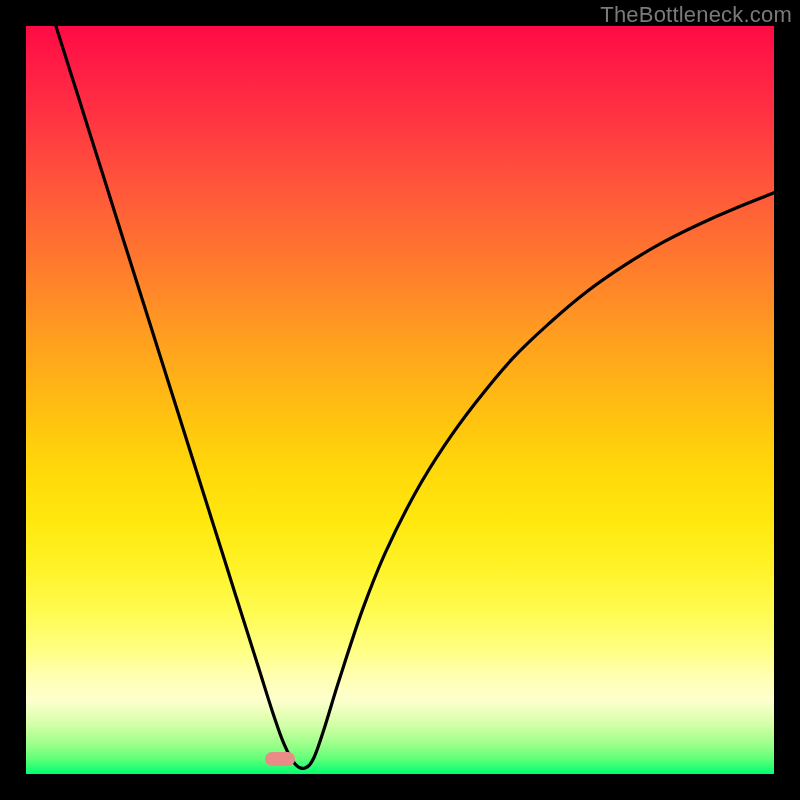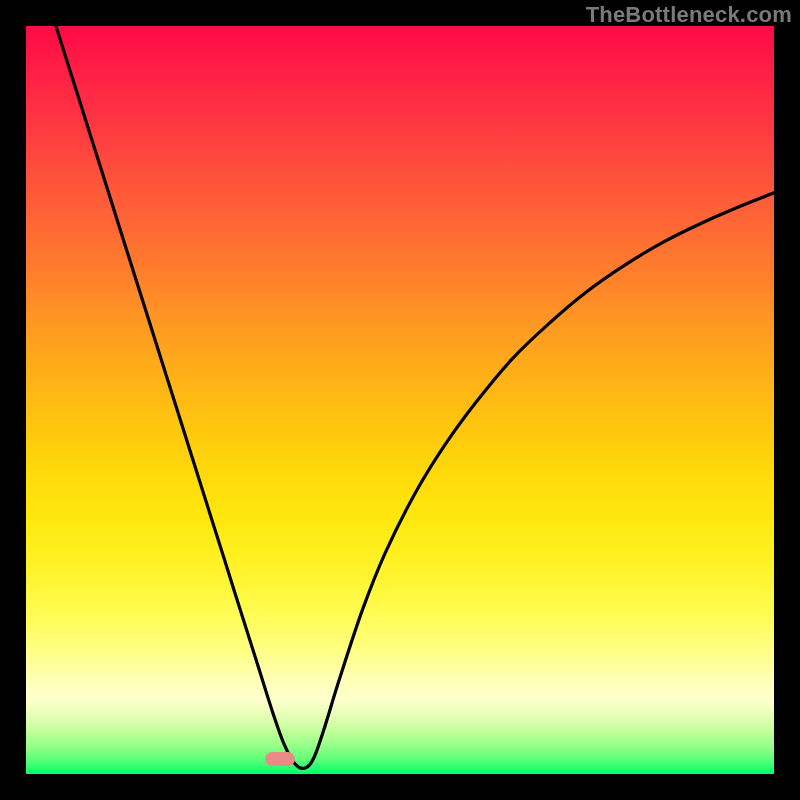--- a/index.html
+++ b/index.html
@@ -58,21 +58,21 @@
     height: 14px;
     background: #e98b87;
     border-radius: 7px;
   }
   .watermark {
     position: absolute;
     top: 2px;
     right: 8px;
     color: #7a7a7a;
     font-size: 22px;
-    font-weight: 700;
+    font-weight: 400;
     letter-spacing: 0.2px;
     user-select: none;
   }
 </style>
 </head>
 <body>
 
 <div class="outer">
   <div class="plot">
     <div class="gradient"></div>

